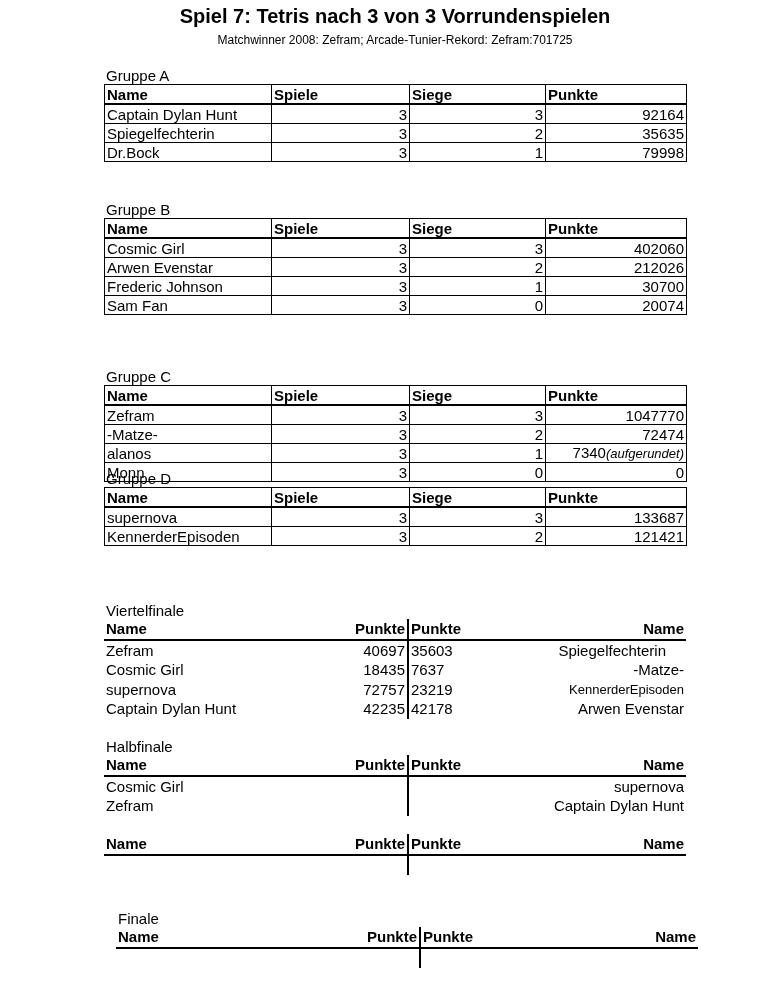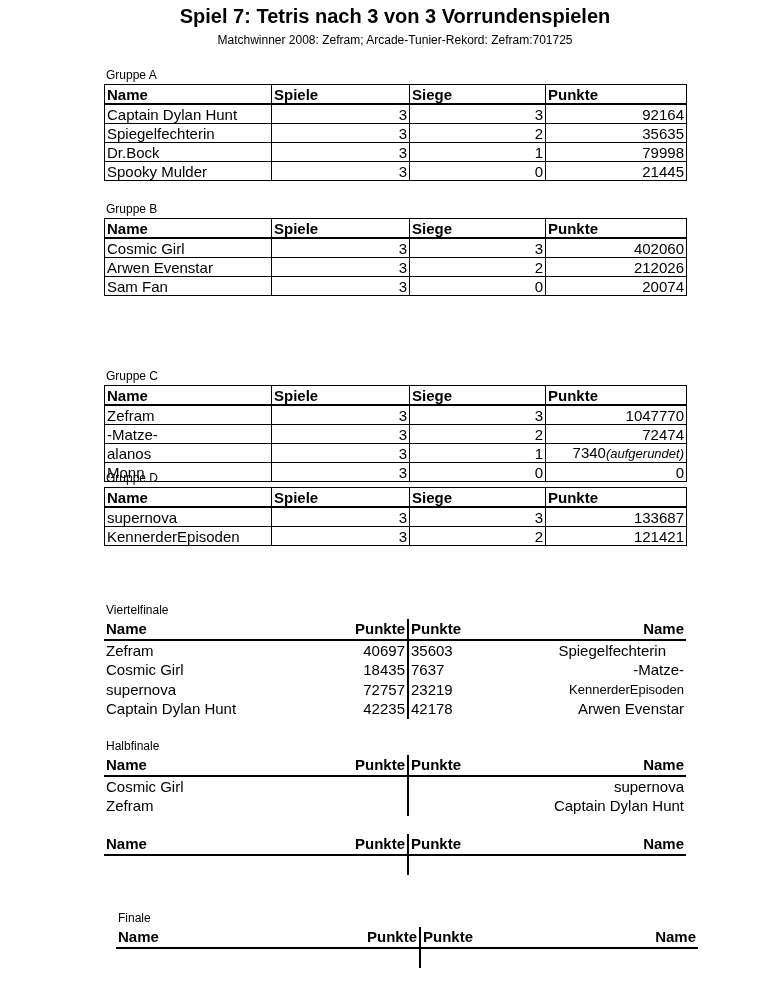--- a/index.html
+++ b/index.html
@@ -3,21 +3,21 @@
 <meta charset="utf-8">
 <style>
   html, body { margin: 0; padding: 0; background: #ffffff; }
   body { width: 770px; height: 1000px; position: relative; overflow: hidden;
          font-family: "Liberation Sans", sans-serif; color: #000; }
   .title { position: absolute; left: 0; top: 5px; width: 790px; text-align: center;
            font-weight: bold; font-size: 20px; }
   .subtitle { position: absolute; left: 0; top: 33px; width: 790px; text-align: center;
               font-size: 12px; }
   .section { position: absolute; left: 104px; width: 582px; }
-  .caption { font-size: 12px; height: 17px; line-height: 17px; padding-left: 2px; }
+  .caption { font-size: 15px; height: 17px; line-height: 17px; padding-left: 2px; }
   table.grp { border-collapse: collapse; width: 582px; table-layout: fixed; font-size: 15px; }
   table.grp td { border: 1px solid #000; height: 18px; padding: 0 2px; line-height: 17px; white-space: nowrap; overflow: hidden; }
   table.grp tr.hdr td { font-weight: bold; border-bottom: 2px solid #000; }
   table.grp td.num { text-align: right; }
   table.grp col.c1 { width: 167px; }
   table.grp col.c2 { width: 138px; }
   table.grp col.c3 { width: 136px; }
   table.grp col.c4 { width: 141px; }
   .note { font-size: 13px; font-style: italic; }
 
@@ -66,26 +66,20 @@
         <td class="num">3</td>
         <td class="num">2</td>
         <td class="num"><span>35635</span></td>
       </tr>
           <tr>
         <td>Dr.Bock</td>
         <td class="num">3</td>
         <td class="num">1</td>
         <td class="num"><span>79998</span></td>
       </tr>
-          <tr>
-        <td>Spooky Mulder</td>
-        <td class="num">3</td>
-        <td class="num">0</td>
-        <td class="num"><span>21445</span></td>
-      </tr>
         </tbody>
       </table>
     </div>
     <div class="section" style="top: 201px;">
       <div class="caption">Gruppe B</div>
       <table class="grp">
       <colgroup>
           <col class="c1">
           <col class="c2">
           <col class="c3">
@@ -102,20 +96,26 @@
         <td>Cosmic Girl</td>
         <td class="num">3</td>
         <td class="num">3</td>
         <td class="num"><span>402060</span></td>
       </tr>
           <tr>
         <td>Arwen Evenstar</td>
         <td class="num">3</td>
         <td class="num">2</td>
         <td class="num"><span>212026</span></td>
+      </tr>
+          <tr>
+        <td>Frederic Johnson</td>
+        <td class="num">3</td>
+        <td class="num">1</td>
+        <td class="num"><span>30700</span></td>
       </tr>
           <tr>
         <td>Sam Fan</td>
         <td class="num">3</td>
         <td class="num">0</td>
         <td class="num"><span>20074</span></td>
       </tr>
         </tbody>
       </table>
     </div>

